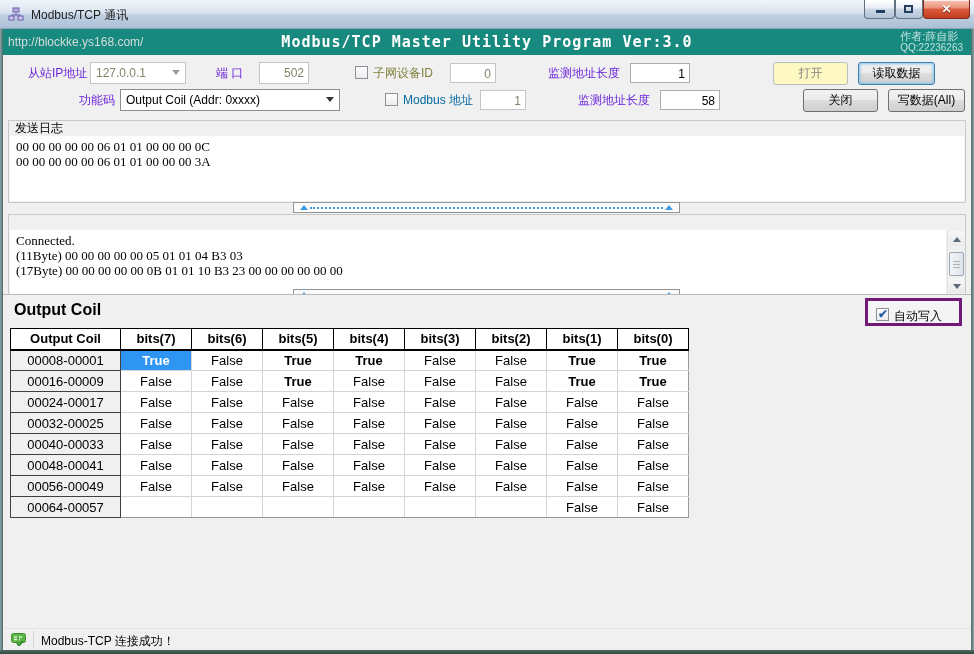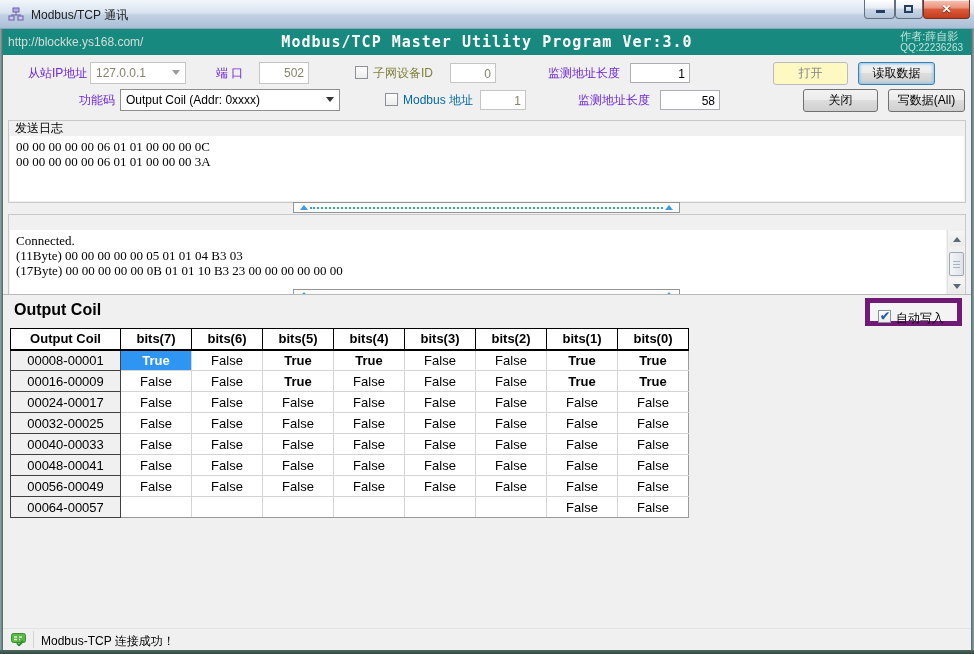--- a/index.html
+++ b/index.html
@@ -84,21 +84,21 @@
   
   .hslider { position:absolute; left:293px; width:387px; height:11px; border:1px solid #949494; background:#fbfbfb; }
   .hs-line { position:absolute; left:16px; right:16px; top:4px; border-top:2px dotted #3f9bdf; }
   .hs-tri { position:absolute; top:2px; width:0; height:0; border-left:4px solid transparent; border-right:4px solid transparent; border-bottom:5px solid #3f9bdf; }
   .hs-tri.left { left:6px; } .hs-tri.right { right:6px; }
   .slider1 { top:202px; } .slider2 { top:289px; }
 
   
   .oc-panel { position:absolute; left:3px; top:294px; width:968px; height:325px; background:#f0f0f0; border-top:1px solid #b9b9b9; }
   .oc-title { position:absolute; left:11px; top:6px; font-size:16px; font-weight:bold; color:#000; }
-  .autowrite-box { position:absolute; right:9px; top:3px; width:97px; height:28px; border:5px solid #701a75; background:#f4f4f4;padding-left:16px; }
+  .autowrite-box { position:absolute; right:9px; top:3px; width:97px; height:28px; border:3px solid #701a75; background:#f4f4f4;padding-left:16px; }
   .autowrite-box .cb { left:8px; top:7px; }
   .autowrite-label { position:absolute; left:26px; top:7px; font-size:12px; color:#000; }
 
   table.tbl { position:absolute; left:7px; top:33px; border-collapse:collapse; background:#fff;
               font-size:13px; table-layout:fixed; }
   .tbl th, .tbl td { height:21px; text-align:center; padding:0; overflow:hidden; }
   .tbl thead th { font-weight:bold; border:1px solid #000; border-bottom:2px solid #000; background:#fff; width:71px; }
   .tbl thead th:first-child { width:110px; }
   .tbl tbody th { font-weight:normal; background:#f0f0f0; border:1px solid #404040; }
   .tbl tbody td { border:1px solid #d4d4d4; border-left-color:#d4d4d4; }

